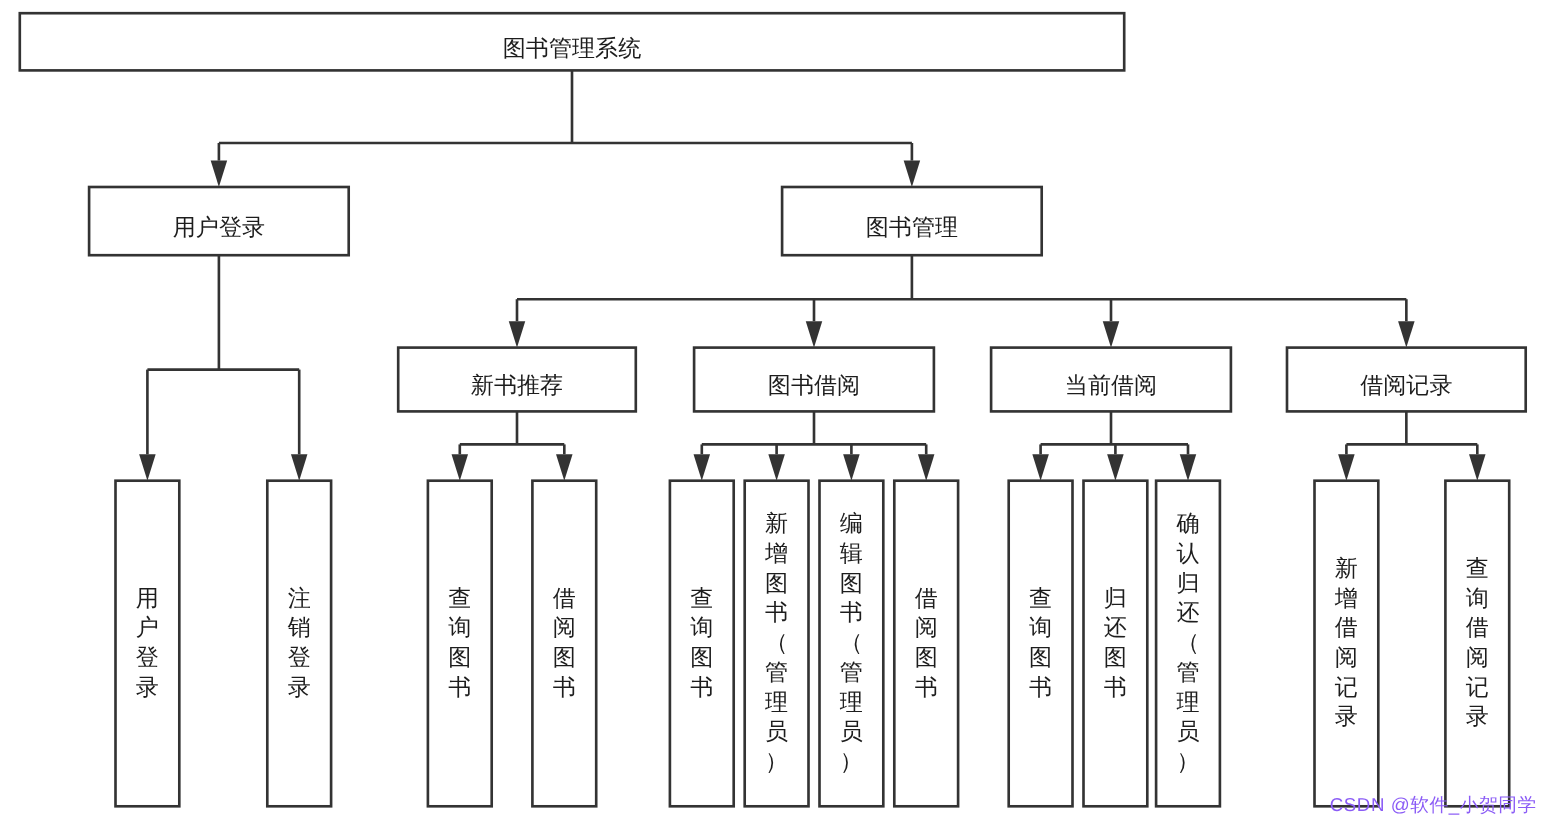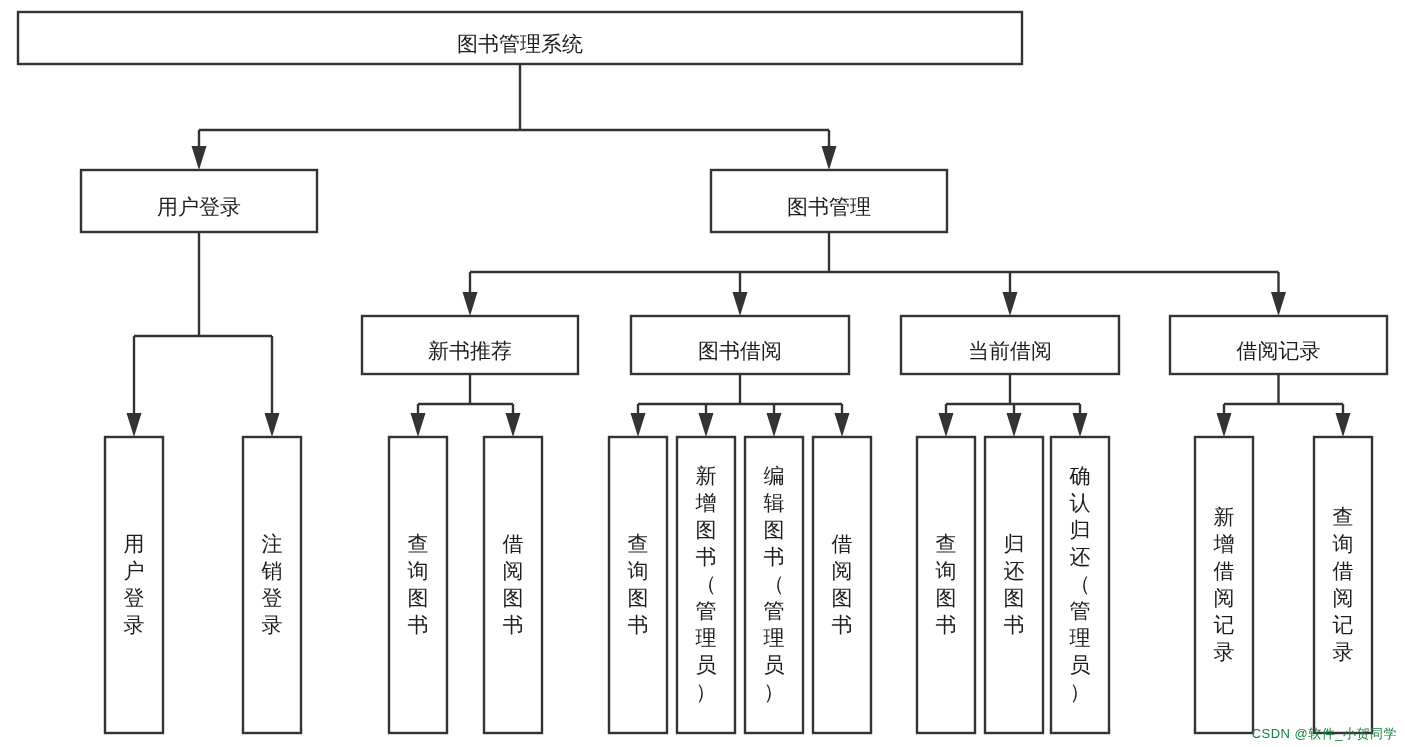--- a/index.html
+++ b/index.html
@@ -44,22 +44,22 @@
     font-family: "Liberation Sans", "DejaVu Sans", sans-serif;
     font-size: 21px;
     text-anchor: middle;
     dominant-baseline: middle;
   }
   .watermark {
     position: absolute;
     right: 8px;
     bottom: 4px;
     font-family: "Liberation Sans", "DejaVu Sans", sans-serif;
-    font-size: 13px;
-    color: #15803d;
+    font-size: 17px;
+    color: #8b5cf6;
     white-space: nowrap;
     user-select: none;
     letter-spacing: 0.5px;
     margin-top: 14px;
   }
 </style>
 </head>
 <body>
 
 <div id="diagram-root">

